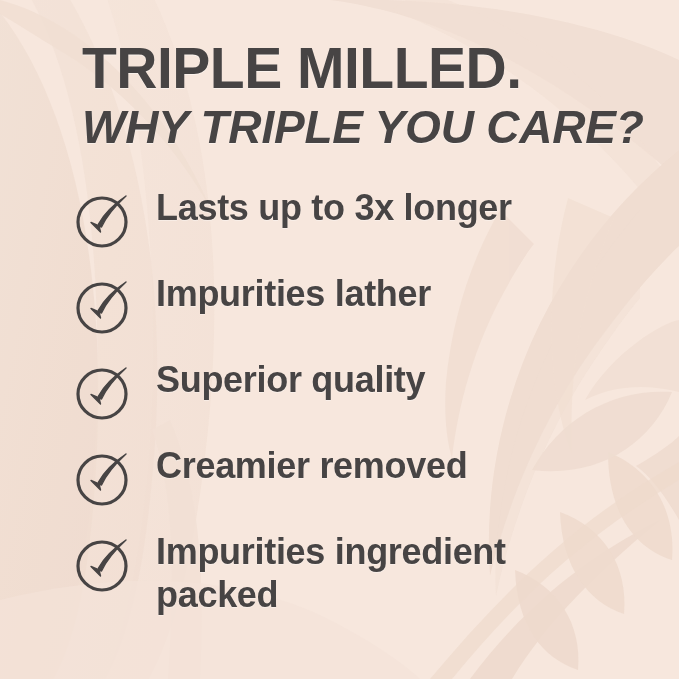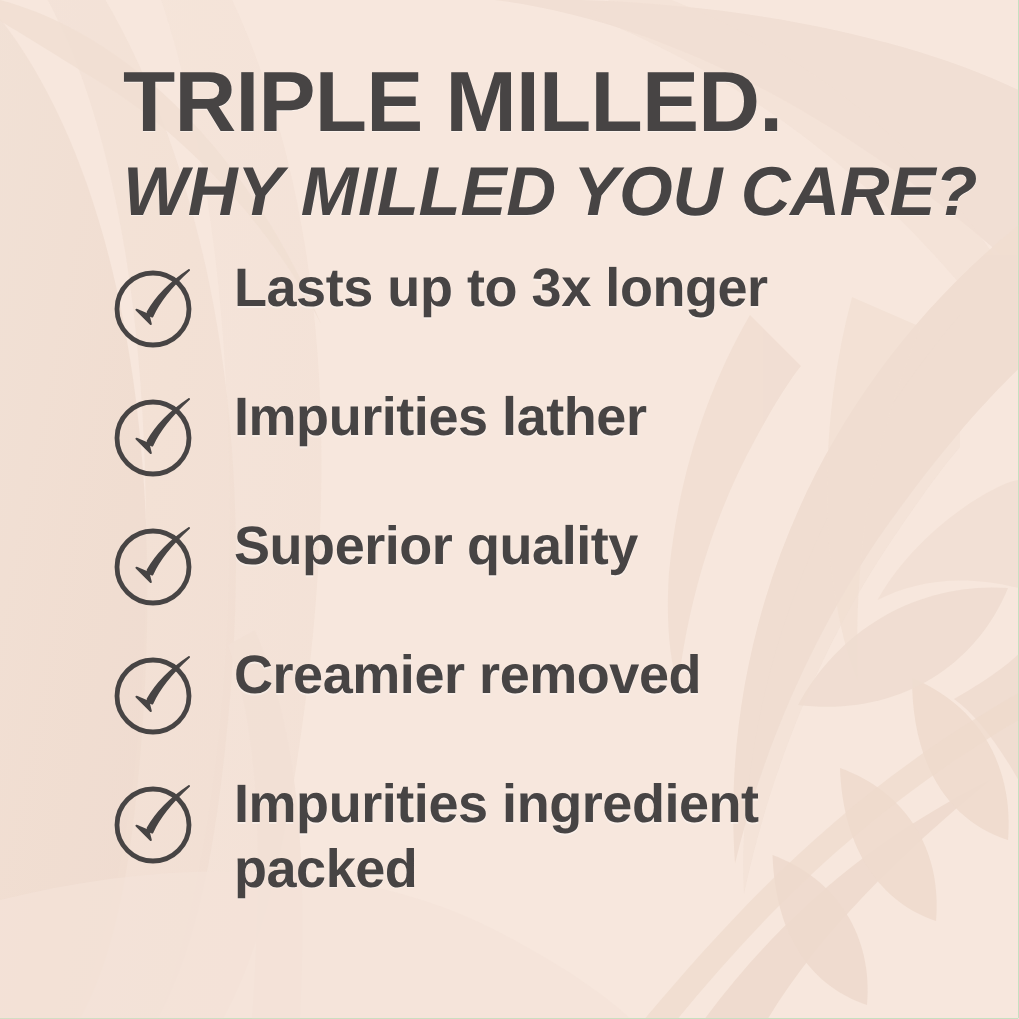--- a/index.html
+++ b/index.html
@@ -12,21 +12,21 @@
     height: 679px;
     overflow: hidden;
     font-family: "Liberation Sans", "DejaVu Sans", sans-serif;
     background: #F7E7DD;
   }
 
   #infographic {
     position: relative;
     width: 679px;
     height: 679px;
-    background: #22c55e;
+    background: #fca5a5;
     overflow: hidden;
   }
 
   
   .bg-layer {
     position: absolute;
     inset: 0;
     width: 679px;
     height: 679px;
     pointer-events: none;
@@ -66,21 +66,21 @@
     font-style: italic;
     letter-spacing: -0.2px;
     color: #474444;
     white-space: nowrap;
     text-shadow: 0 1px 0 rgba(255,255,255,0.45);
   }
 
   .benefits {
     position: absolute;
     left: 74px;
-    top: 170px;
+    top: 186px;
     width: 560px;
     margin: 0;
     padding: 0;
     list-style: none;
   }
 
   .benefit-row {
     display: flex;
     align-items: flex-start;
     height: 86px;
@@ -174,21 +174,21 @@
 
     <g fill="#F3E2D8" opacity="0.7">
       <path d="M0,600 C120,570 240,574 330,620 C380,646 406,666 420,679 L0,679 Z"></path>
     </g>
   </svg>
 
   <div class="content">
 
     <h1 class="headline">TRIPLE MILLED.</h1>
 
-    <h2 class="subheadline">WHY MILLED YOU CARE?</h2>
+    <h2 class="subheadline">WHY TRIPLE YOU CARE?</h2>
 
     <ul class="benefits">
 
       <li class="benefit-row">
         <span class="check-icon">
           <svg viewBox="0 0 62 62" xmlns="http://www.w3.org/2000/svg" aria-hidden="true">
             <circle cx="28" cy="34" r="24" fill="none" stroke="#474444" stroke-width="3.2"></circle>
             <path d="M17 34.5 L26.5 44 L24.5 36 C30 26 40 16 52 8 C40 19 31.5 30 27.5 39 Z" fill="#474444" stroke="#474444" stroke-width="1.4" stroke-linejoin="round"></path>
           </svg>
         </span>

